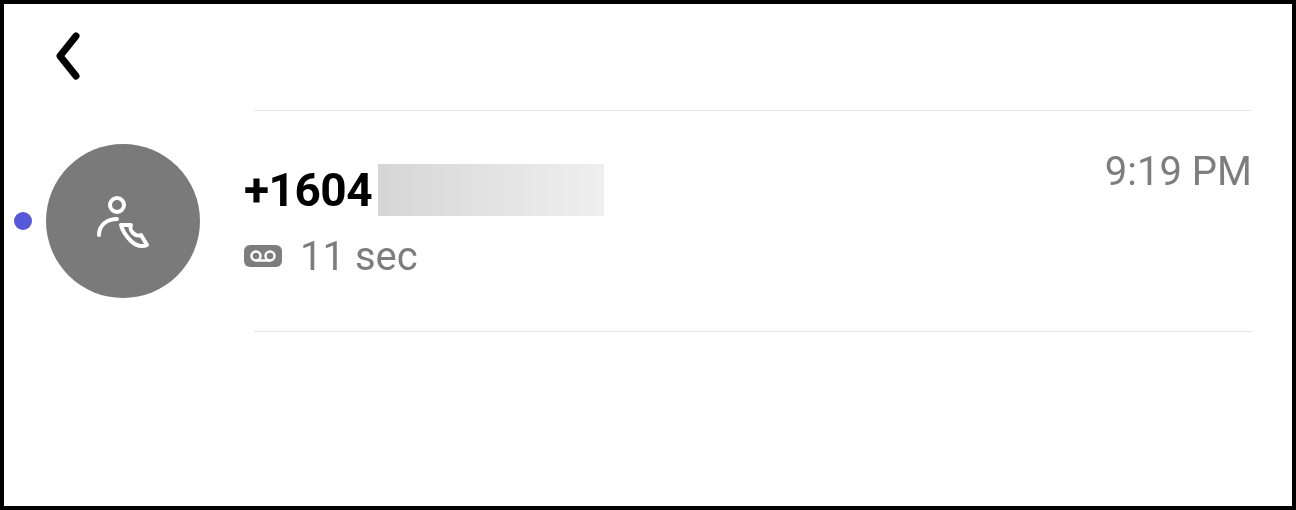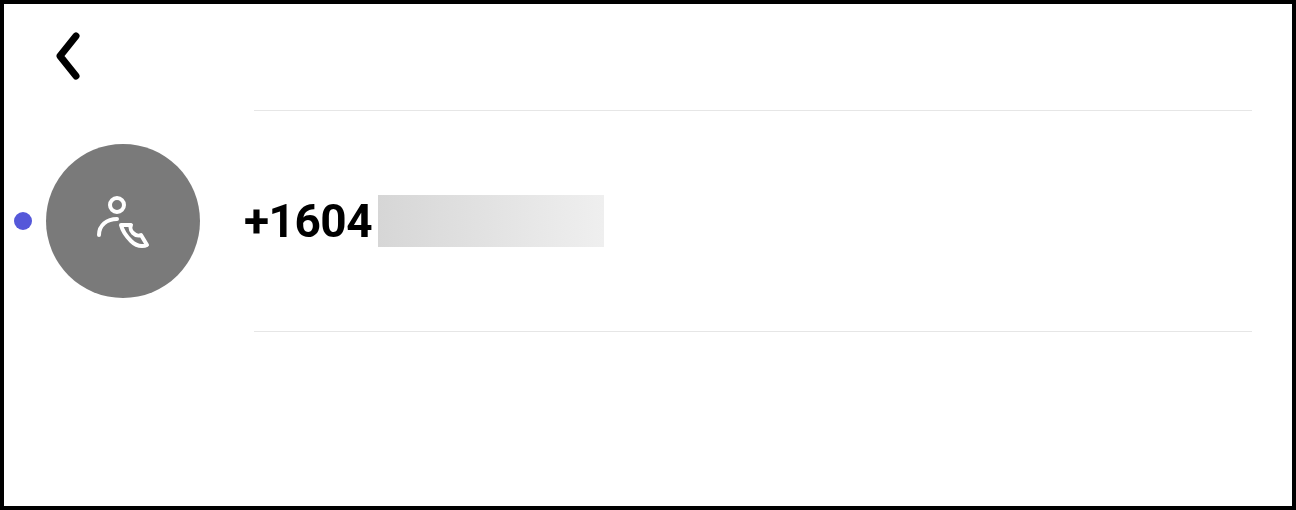--- a/index.html
+++ b/index.html
@@ -166,18 +166,29 @@
         <path d="M12 50 C12 40 20 34 30 34" stroke="#ffffff" stroke-width="4" stroke-linecap="round"></path>
         <path d="M34 40 C34 40 36 48 44 56 C52 64 60 60 60 60 L54 50 C54 50 50 52 46 48 C42 44 44 40 44 40 Z" stroke="#ffffff" stroke-width="4" stroke-linejoin="round" fill="none"></path>
       </svg>
     </div>
 
     <div class="vm-main">
       <div class="phone-row">
         <span class="phone-number">+1604</span>
         <span class="phone-redacted"></span>
       </div>
+      <div class="duration-row">
+        <span class="tape-badge">
+          <svg width="26" height="14" viewBox="0 0 26 14" fill="none">
+            <circle cx="6" cy="7" r="4.5" stroke="#ffffff" stroke-width="2.5"></circle>
+            <circle cx="20" cy="7" r="4.5" stroke="#ffffff" stroke-width="2.5"></circle>
+            <line x1="6" y1="11.5" x2="20" y2="11.5" stroke="#ffffff" stroke-width="2.5"></line>
+          </svg>
+        </span>
+        <span class="duration">11 sec</span>
+      </div>
     </div>
 
+    <div class="time">9:19 PM</div>
 
     <div class="row-divider-bottom"></div>
   </div>
 </div>
 
 </body></html>

